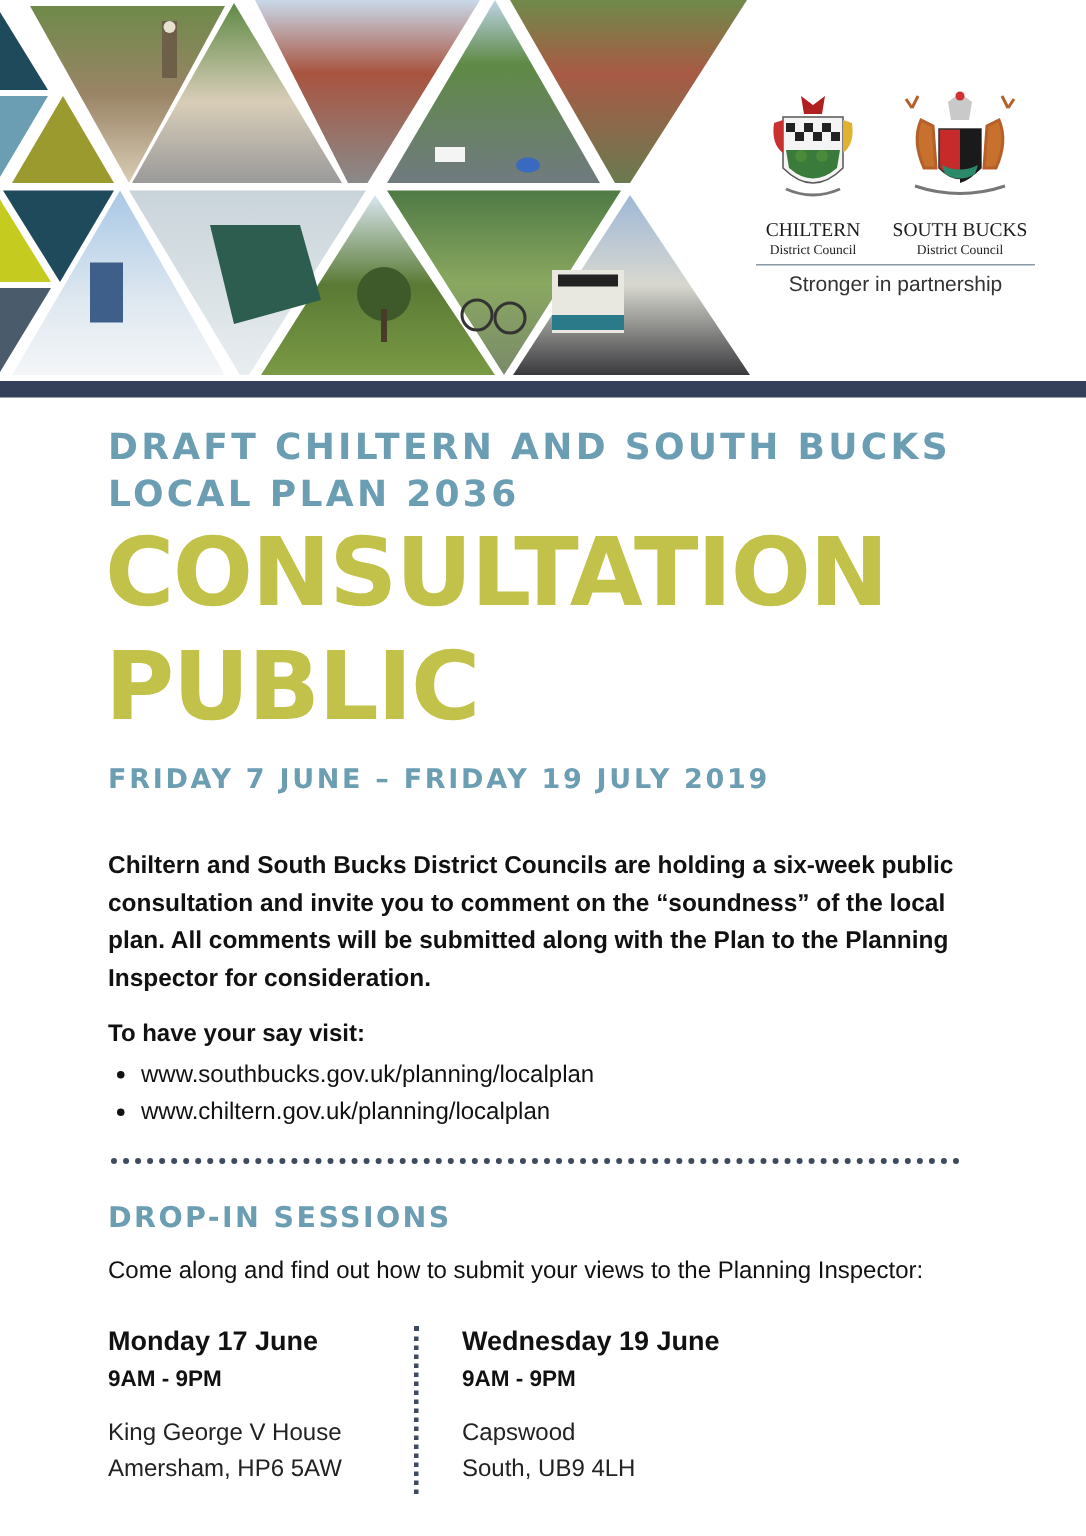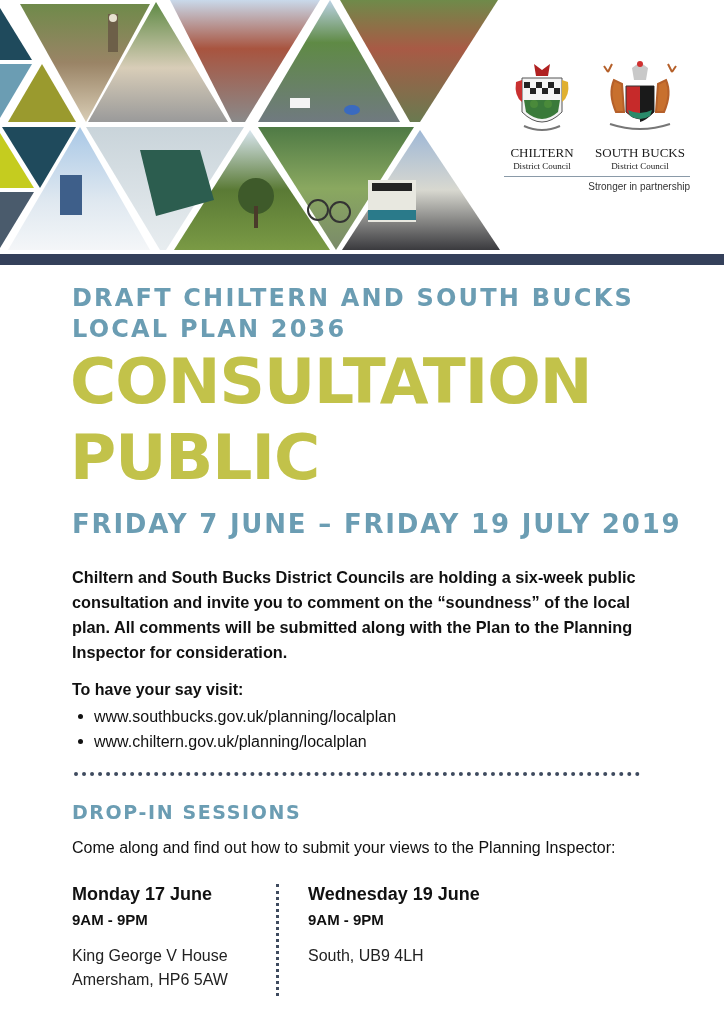--- a/index.html
+++ b/index.html
@@ -9,25 +9,25 @@
   .band { position: absolute; left: 0; top: 254px; width: 724px; height: 11px; background: #34405a; }
   .logos { position: absolute; left: 500px; top: 60px; width: 200px; height: 140px; }
   .crest { position: absolute; top: 0; width: 60px; height: 78px; }
   .crest.c1 { left: 12px; }
   .crest.c2 { left: 100px; width: 80px; }
   .council-name { position: absolute; top: 86px; font-family: "Liberation Serif", serif; font-size: 13px; color: #1a1a1a; text-align: center; line-height: 13px; }
   .council-name .sub { font-size: 9px; display: block; margin-top: 1px; }
   .cn1 { left: 2px; width: 80px; }
   .cn2 { left: 88px; width: 104px; }
   .logo-rule { position: absolute; left: 4px; top: 116px; width: 186px; height: 1px; background: #8a9aa8; }
-  .tagline { position: absolute; left: 4px; top: 121px; width: 186px; text-align: right; font-size: 10px; color: #333; }
+  .tagline { position: absolute; left: 4px; top: 121px; width: 186px; text-align: center; font-size: 14px; color: #333; }
 
   .title-small { position: absolute; left: 72px; top: 283px; font-family: "DejaVu Sans", sans-serif; font-weight: bold; font-size: 24px; letter-spacing: 2.2px; line-height: 31px; color: #6b9db3; }
   .title-big { position: absolute; left: 70px; top: 344px; font-family: "DejaVu Sans", sans-serif; font-weight: bold; font-size: 63px; line-height: 76px; color: #c2c24a; letter-spacing: -1px; }
-  .dates { position: absolute; left: 72px; top: 509px; font-family: "DejaVu Sans", sans-serif; font-weight: bold; font-size: 26px; letter-spacing: 1.8px; color: #6b9db3; }
+  .dates { position: absolute; left: 72px; top: 509px; font-family: "DejaVu Sans", sans-serif; font-weight: bold; font-size: 18px; letter-spacing: 1.8px; color: #6b9db3; }
   .intro { position: absolute; left: 72px; top: 565px; width: 590px; font-weight: bold; font-size: 16.3px; line-height: 25px; color: #111; }
   .say-title { position: absolute; left: 72px; top: 681px; font-weight: bold; font-size: 16px; color: #111; }
   .links { position: absolute; left: 72px; top: 704px; margin: 0; padding: 0; list-style: none; }
   .links li { font-size: 16px; line-height: 25px; color: #111; position: relative; padding-left: 22px; }
   .links li .dot { position: absolute; left: 6px; top: 10px; width: 5px; height: 5px; border-radius: 50%; background: #111; }
   .dotted { position: absolute; left: 74px; top: 772px; width: 566px; height: 0; border-top: 4px dotted #3e4a5e; }
   .sessions-title { position: absolute; left: 72px; top: 801px; font-family: "DejaVu Sans", sans-serif; font-weight: bold; font-size: 19px; letter-spacing: 1.6px; color: #6b9db3; }
   .come-along { position: absolute; left: 72px; top: 839px; font-size: 16px; color: #111; }
   .session { position: absolute; top: 882px; }
   .s1 { left: 72px; }
@@ -211,15 +211,16 @@
     <div>Amersham, HP6 5AW</div>
   </div>
 </div>
 
 <div class="vdiv"></div>
 
 <div class="session s2">
   <div class="day">Wednesday 19 June</div>
   <div class="time">9AM - 9PM</div>
   <div class="venue">
+    <div>Capswood</div>
     <div>South, UB9 4LH</div>
   </div>
 </div>
 
 </body></html>

